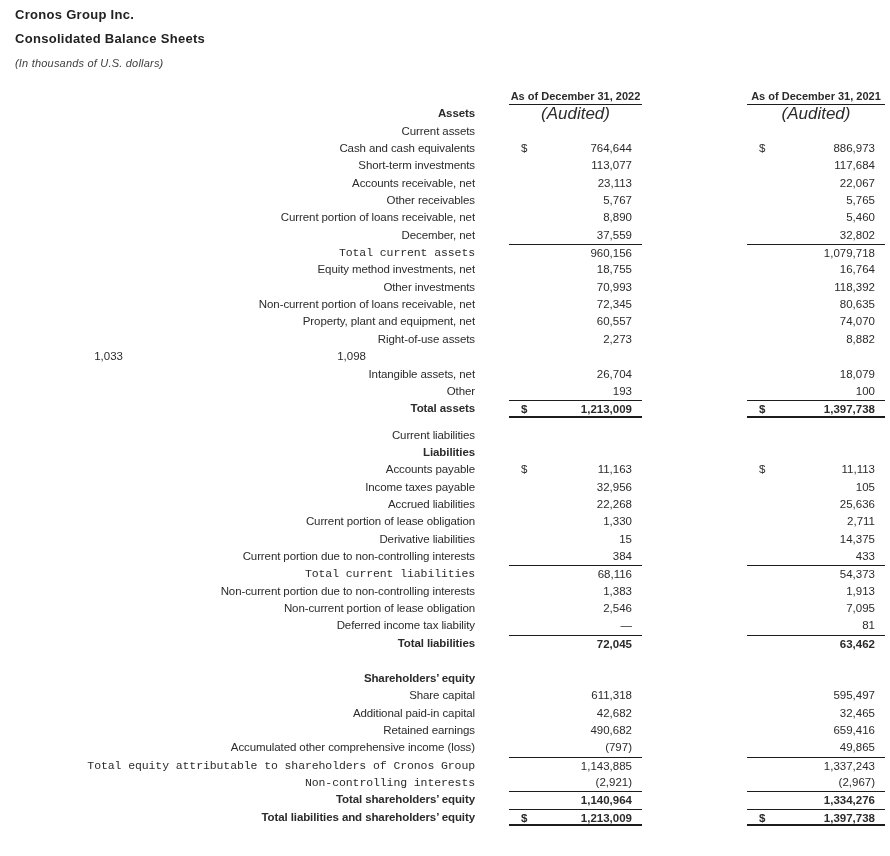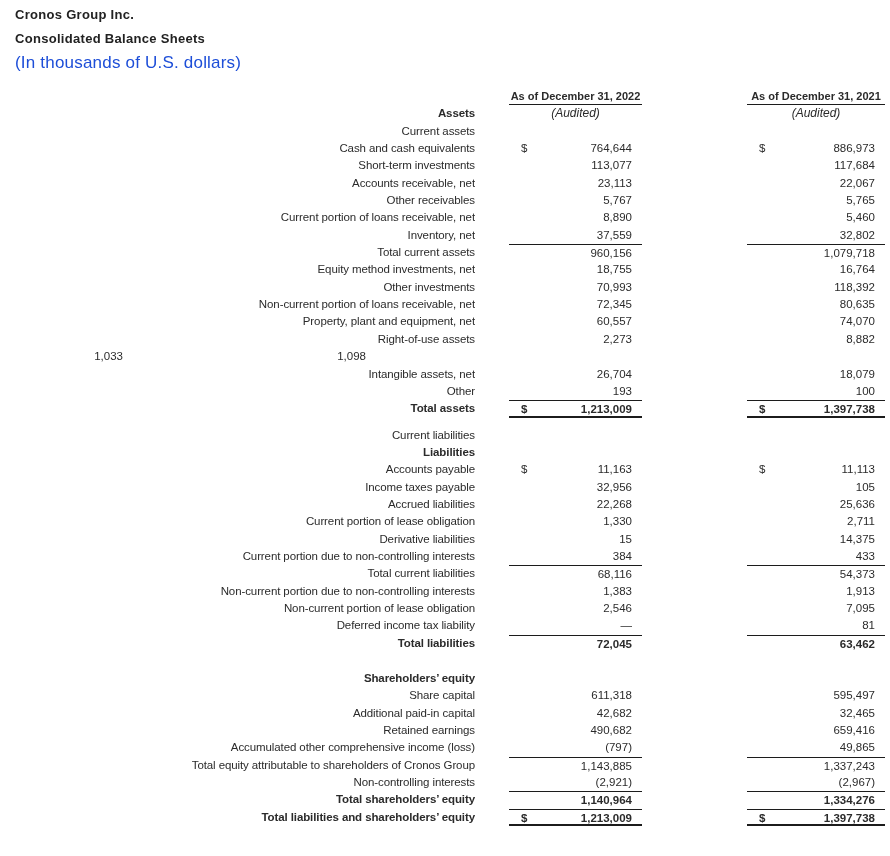--- a/index.html
+++ b/index.html
@@ -14,57 +14,58 @@
   .doc-header { padding: 8px 0 0 15px; }
   .t1 {
     font-weight: 700;
     font-size: 13px;
     letter-spacing: 0.3px;
     line-height: 14px;
     margin-bottom: 10px;
     color: #222;
   }
   .units {
-    font-size: 17px;
+    font-style: italic;
+    font-size: 11px;
     letter-spacing: 0.2px;
     line-height: 14px;
-    color: #1d4ed8;
+    color: #404040;
   }
 
   .table { margin: 18px 5px 0 0; }
   .row { display: flex; height: 17.35px; line-height: 17.35px; gap: 34px; }
   .lbl {
     flex: 1;
     font-size: 11.5px;
     letter-spacing: -0.1px;
     white-space: nowrap;
     overflow: hidden;
     text-align: right;
   }
   .ind0 { padding-left: 18px; }
   .ind1 { padding-left: 28px; }
-  .ind2 { padding-left: 36px; }
+  .ind2 { padding-left: 36px; font-family: Liberation Mono, monospace; }
   .b { font-weight: 700; }
 
   .cell { width: 133px; flex: none; }
   .cell.col2 { width: 138px; }
   .gapcol { width: 37px; flex: none; }
 
   .val { display: flex; justify-content: space-between; font-size: 11.5px; }
   .cur { padding-left: 12px; min-width: 12px; }
   .num { padding-right: 10px; }
 
   .colhead {
     font-weight: 700;
     font-size: 11px;
     text-align: center;
     white-space: nowrap;
     border-bottom: 1.5px solid var(--line, #1c1c1c);
   }
-  .audited { font-style: italic; font-size: 12px; text-align: center; }
+  .audited { font-style: italic; font-size: 17px; text-align: center; }
 
   .top { border-top: 1px solid var(--line, #1c1c1c); }
   .grand {
     border-top: 1px solid var(--line, #1c1c1c);
     border-bottom: 2.5px solid var(--line, #1c1c1c);
   }
   .spacer { width: 100%; }
 </style>
 </head>
 <body>
@@ -154,21 +155,21 @@
           <span class="cur"></span>
           <span class="num">8,890</span>
         </div>
         <div class="gapcol"></div>
         <div class="cell col2 val">
           <span class="cur"></span>
           <span class="num">5,460</span>
         </div>
       </div>
       <div class="row">
-        <div class="lbl ind1">Inventory, net</div>
+        <div class="lbl ind1">December, net</div>
         <div class="cell col1 val">
           <span class="cur"></span>
           <span class="num">37,559</span>
         </div>
         <div class="gapcol"></div>
         <div class="cell col2 val">
           <span class="cur"></span>
           <span class="num">32,802</span>
         </div>
       </div>

